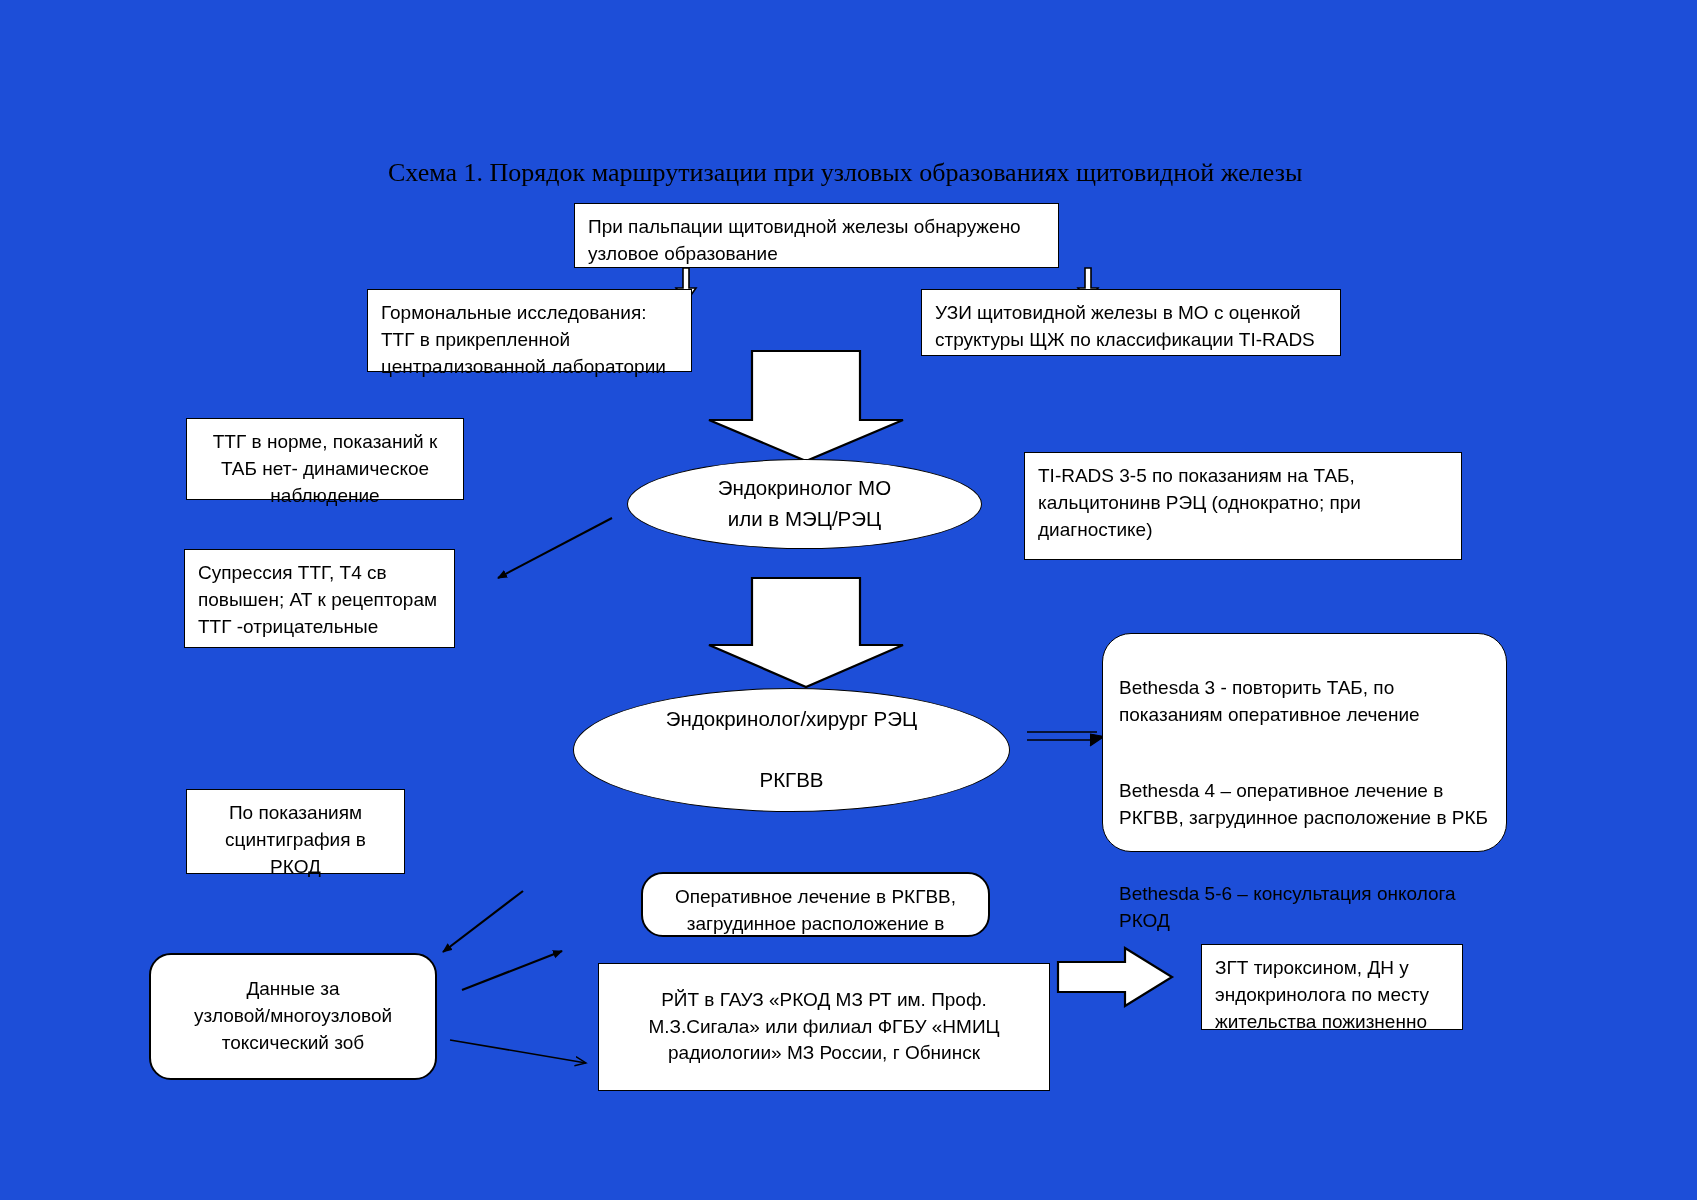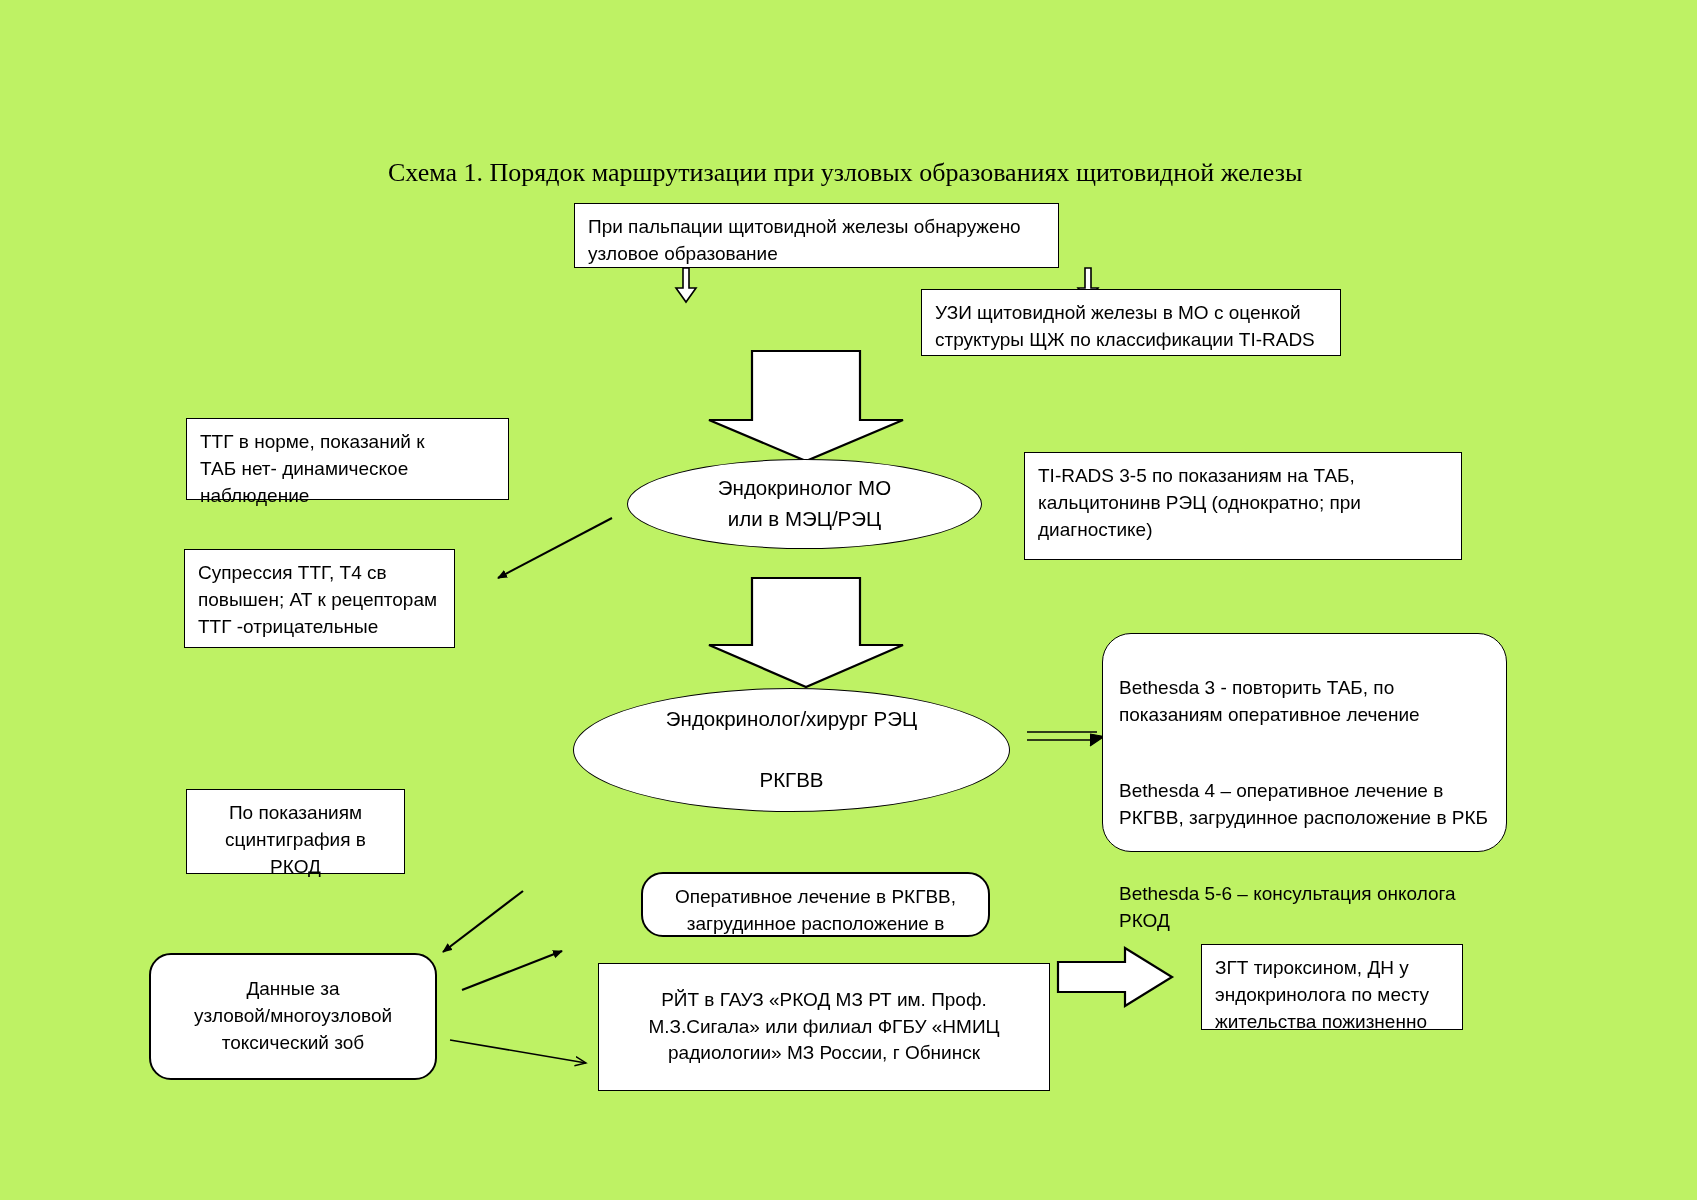--- a/index.html
+++ b/index.html
@@ -8,21 +8,21 @@
     background: #ffffff;
   }
   body {
     font-family: "Liberation Sans", sans-serif;
     color: #000000;
   }
   #canvas {
     position: relative;
     width: 1697px;
     height: 1200px;
-    background: #bef264;
+    background: #1d4ed8;
     overflow: hidden;
   }
   .node {
     position: absolute;
     box-sizing: border-box;
     border: 1.5px solid #000000;
     background: #ffffff;
     font-size: 19px;
     line-height: 1.42;
     color: #000000;
@@ -124,25 +124,28 @@
     </g>
 
     <g>
       <path d="M1058,962 L1125,962 L1125,948 L1172,977 L1125,1006 L1125,992 L1058,992 z" fill="#ffffff" stroke="#000000" stroke-width="2.2"></path>
     </g>
   </svg>
 
   <div class="node left" style="left:574px; top:203px; width:485px; height:65px;">При пальпации щитовидной железы  обнаружено
 узловое образование</div>
 
+  <div class="node left" style="left:367px; top:289px; width:325px; height:83px;">Гормональные исследования:
+ТТГ в прикрепленной
+централизованной лаборатории</div>
 
   <div class="node left" style="left:921px; top:289px; width:420px; height:67px;">УЗИ щитовидной железы в МО с оценкой
 структуры ЩЖ по классификации TI-RADS</div>
 
-  <div class="node left" style="left:186px; top:418px; width:323px; height:82px;">ТТГ в норме, показаний к
+  <div class="node left" style="left:186px; top:418px; width:278px; height:82px;text-align:center;">ТТГ в норме, показаний к
 ТАБ нет- динамическое
 наблюдение</div>
 
   <div class="node left" style="left:1024px; top:452px; width:438px; height:108px;">TI-RADS 3-5 по показаниям на ТАБ,
 кальцитонинв РЭЦ (однократно; при
 диагностике)</div>
 
   <div class="node left" style="left:184px; top:549px; width:271px; height:99px;">Супрессия ТТГ, Т4 св
 повышен; АТ к рецепторам
 ТТГ -отрицательные</div>

